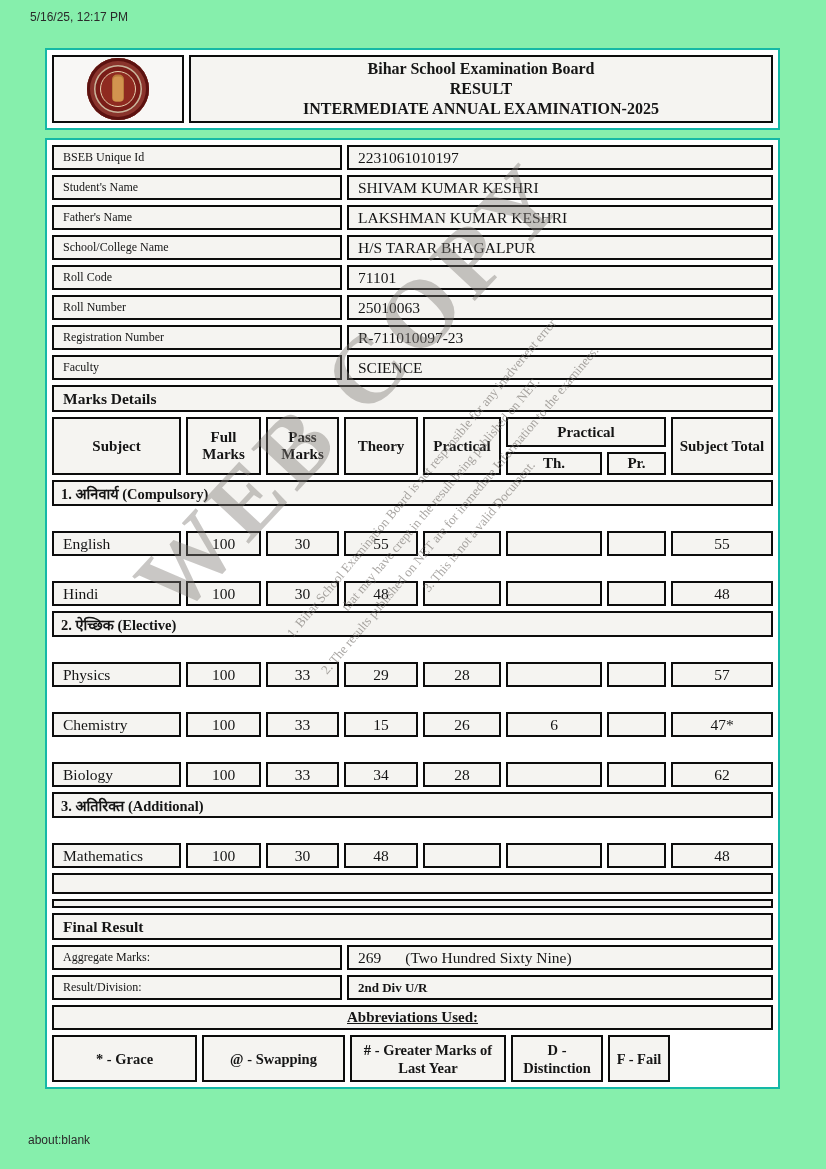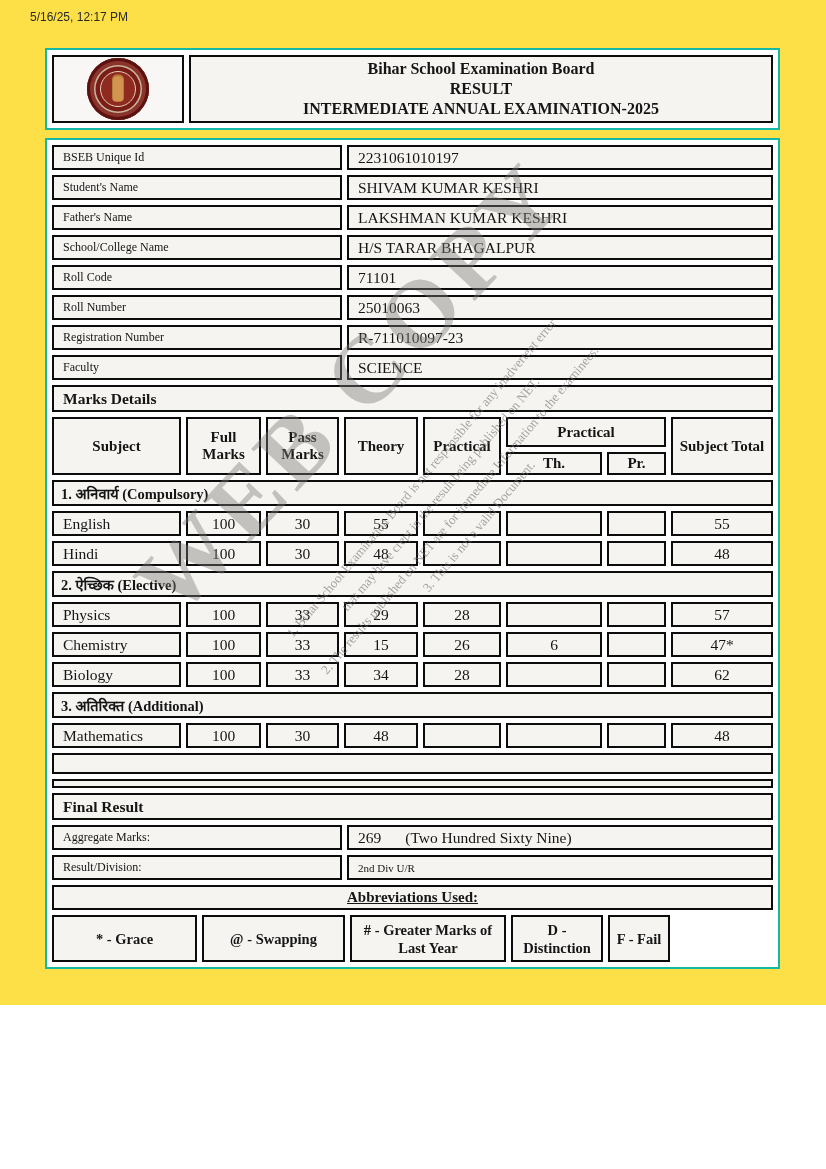--- a/index.html
+++ b/index.html
@@ -1,17 +1,17 @@
 <!DOCTYPE html>
 <html><head>
 <meta charset="utf-8">
 <style>
   * { box-sizing: border-box; margin: 0; padding: 0; }
   body { background: #ffffff; font-family: "Liberation Serif", "DejaVu Serif", serif; color: #151515; }
-  .page { position: relative; width: 826px; height: 1005px; background: #fde047; overflow: hidden; margin: 0 auto; }
+  .page { position: relative; width: 826px; height: 1169px; background: #86efac; overflow: hidden; margin: 0 auto; }
 
   .print-meta { position: absolute; font-family: "Liberation Sans", "DejaVu Sans", sans-serif; font-size: 12px; color: #2a2a2a; }
   .pm-date { left: 30px; top: 10px; }
   .pm-url  { left: 28px; top: 1133px; }
   .pm-page { right: 30px; top: 1171px; font-weight: bold; }
 
   .doc { position: absolute; left: 45px; top: 48px; width: 735px; z-index: 1; }
 
   
   .tbl { border: 2px solid #14b8a6; padding: 5px; background: #ffffff; }
@@ -40,29 +40,29 @@
   .main { --marks-cols: 129px 75px 73px 74px 78px 96px 59px 1fr; }
   .marks-header { display: grid; grid-template-columns: var(--marks-cols); grid-template-rows: 30px 23px; gap: 5px; }
   .mh { display: flex; align-items: center; justify-content: center; text-align: center; font-weight: bold; font-size: 15px; line-height: 17px; padding: 1px; }
   .mh.tall { grid-row: 1 / 3; }
   .mh-reg { grid-column: 6 / 8; grid-row: 1; }
   .mh-th { grid-column: 6; grid-row: 2; }
   .mh-pr { grid-column: 7; grid-row: 2; }
 
   .section-row { min-height: 22px; display: flex; align-items: center; padding: 1px 7px; font-weight: bold; font-size: 14.5px; }
 
-  .marks-row { display: grid; grid-template-columns: var(--marks-cols); gap: 5px; }
+  .marks-row { display: grid; grid-template-columns: var(--marks-cols); gap: 5px; margin-top: 20px; }
   .md { min-height: 25px; display: flex; align-items: center; justify-content: center; font-size: 15.5px; padding: 1px 3px; }
   .md.subj { justify-content: flex-start; padding-left: 9px; }
 
   .empty-row { height: 21px; }
   .spacer-row { height: 9px; }
 
   .agg-value { display: flex; align-items: center; gap: 24px; font-weight: normal; }
-  .fr-value { font-weight: normal; font-size: 11px; }
+  .fr-value { font-weight: bold; font-size: 13px; }
 
   .abbr-title { min-height: 25px; display: flex; align-items: center; justify-content: center; font-weight: bold; font-size: 15px; text-decoration: underline; }
   .abbr-row { display: grid; grid-template-columns: 145px 143px 156px 92px 62px 1fr; gap: 5px; }
   .abbr-cell { min-height: 47px; display: flex; align-items: center; justify-content: center; text-align: center; font-weight: bold; font-size: 14.5px; line-height: 18px; padding: 2px 4px; }
 
   
   .wm { position: absolute; z-index: 3; pointer-events: none; font-family: "Liberation Serif", "DejaVu Serif", serif; }
   .wm-big { left: 30px; top: 332px; width: 640px; text-align: center; transform: rotate(-47deg);
             font-size: 96px; font-weight: bold; letter-spacing: 7px; color: rgba(126,121,116,0.42); white-space: nowrap; }
   .wm-lines { left: 118px; top: 452px; width: 664px; text-align: center; transform: rotate(-50deg);

